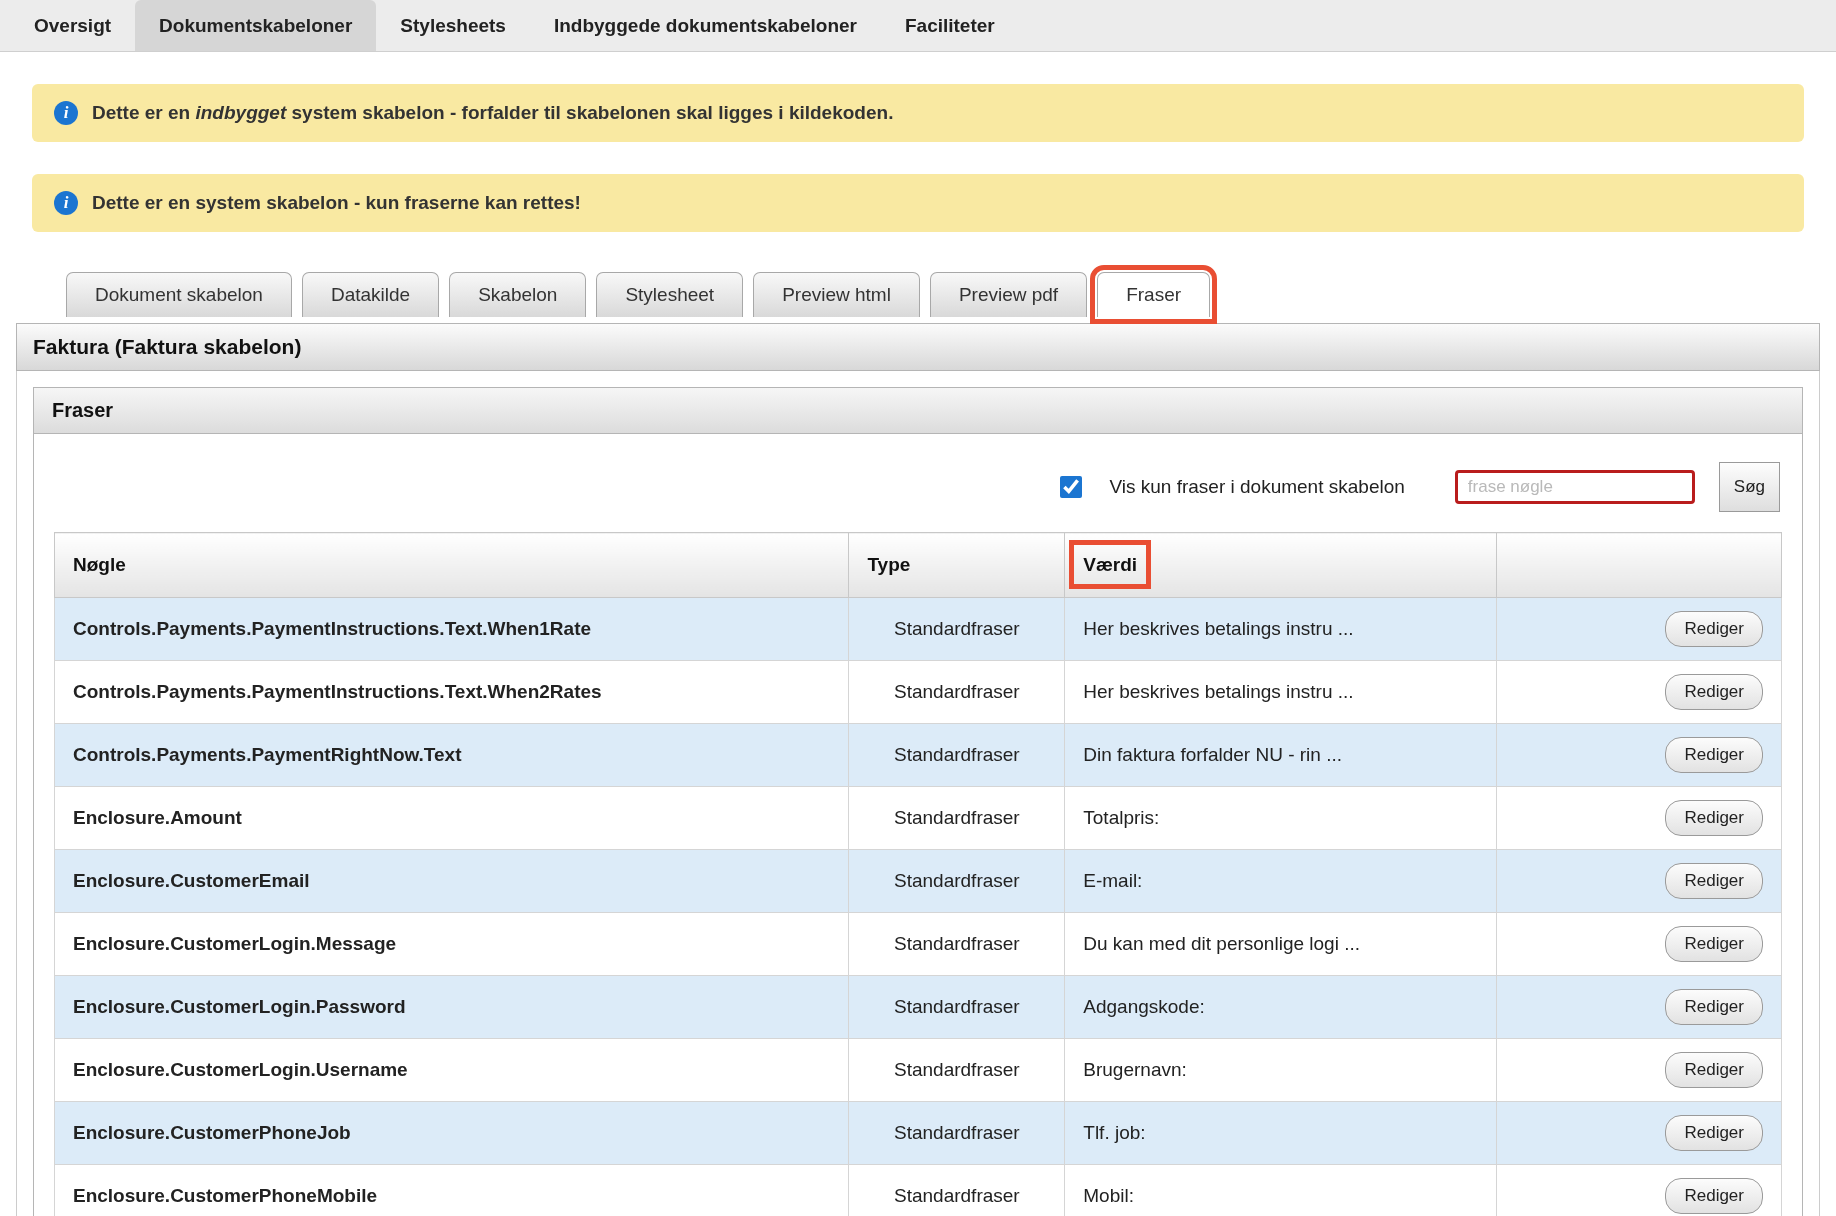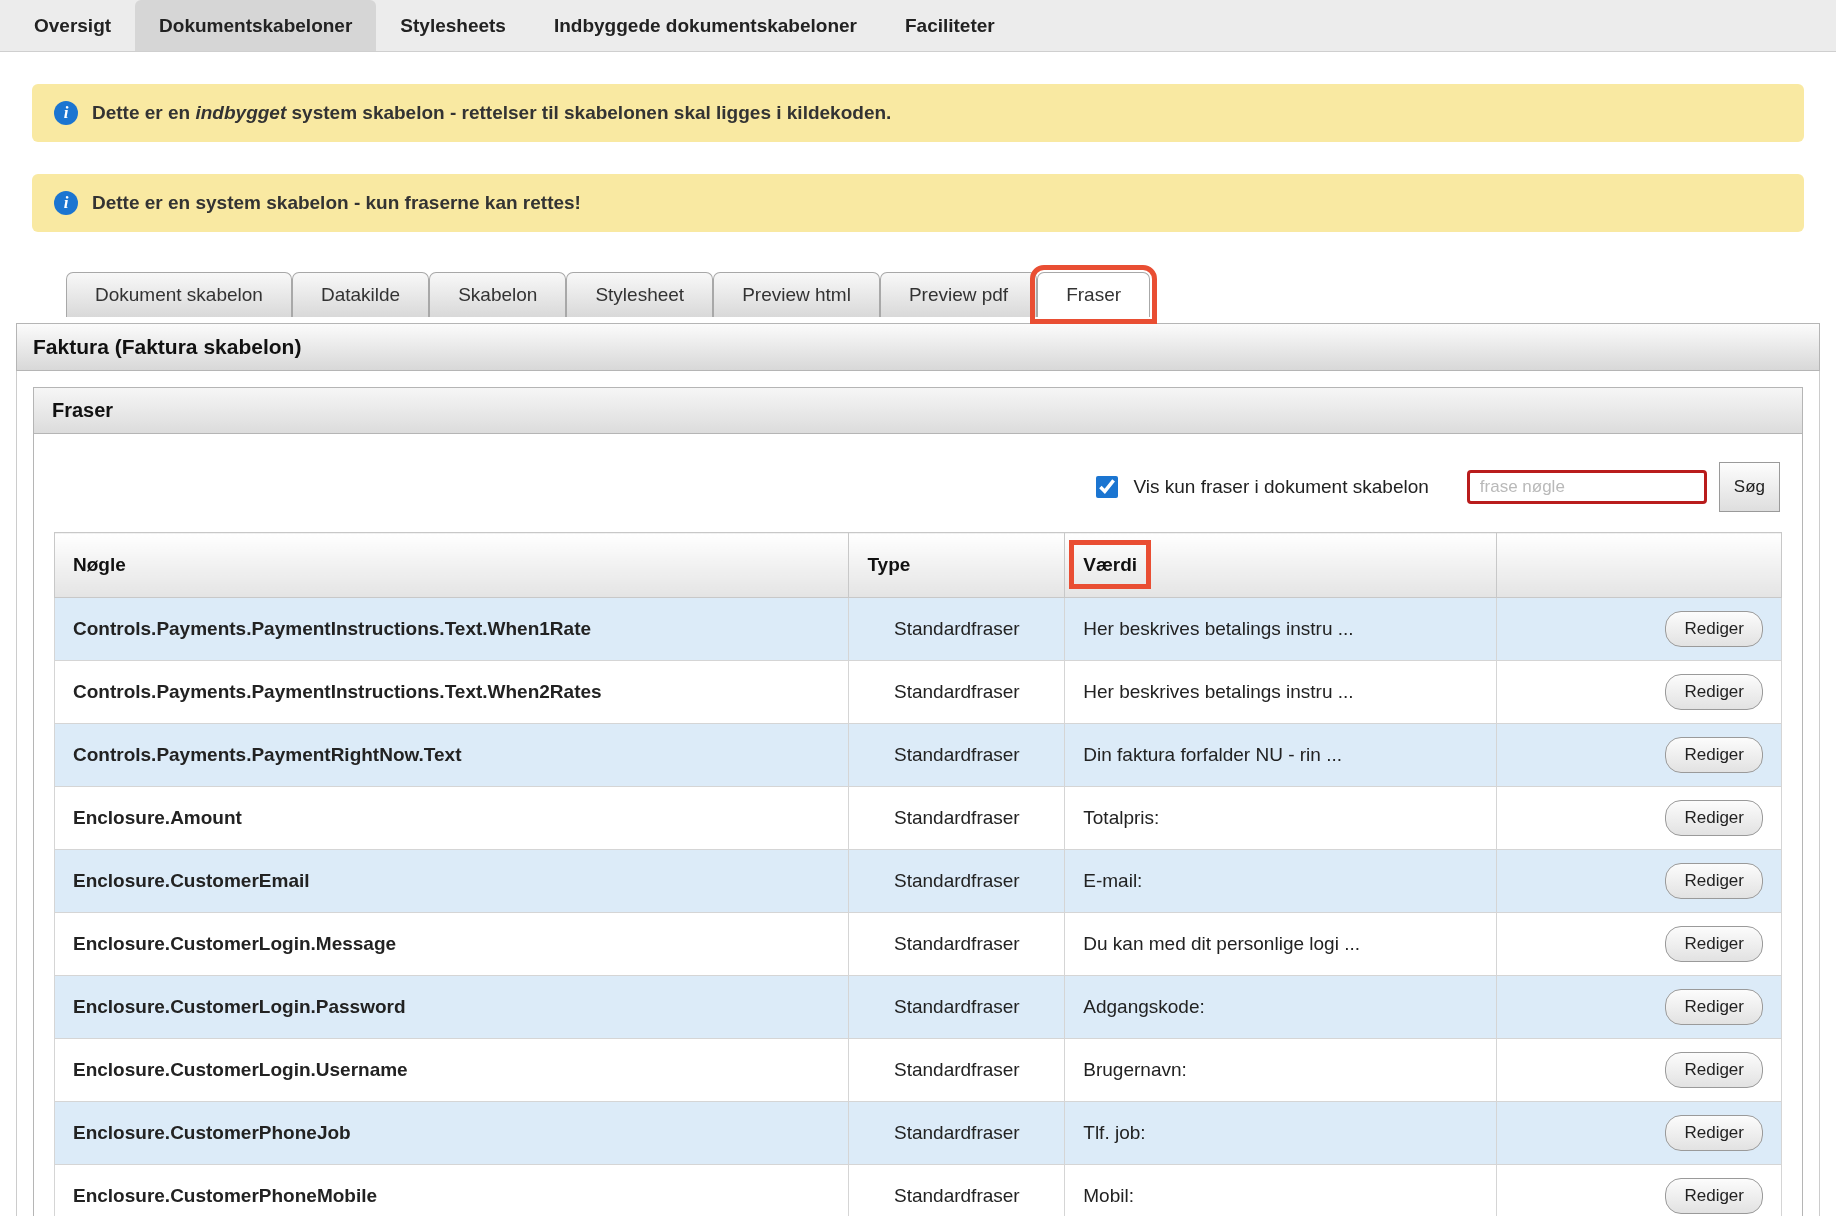--- a/index.html
+++ b/index.html
@@ -35,21 +35,21 @@
   .info-icon{
     flex:0 0 auto;width:24px;height:24px;border-radius:50%;
     background:var(--accent-blue);color:#fff;
     font-family:"Liberation Serif",serif;font-style:italic;font-weight:bold;font-size:17px;
     display:inline-flex;align-items:center;justify-content:center;
   }
   .banner-text i{font-style:italic;}
 
   
   .sub-tabs{
-    display:flex;align-items:flex-end;gap:0;
+    display:flex;align-items:flex-end;gap:10px;
     margin:40px 0 6px 66px;
   }
   .sub-tab{
     padding:11px 28px;font-size:19px;color:#333;cursor:pointer;white-space:nowrap;
     background:linear-gradient(#f8f8f8,#d9d9d9);
     border:1px solid #a8a8a8;border-bottom:none;border-radius:7px 7px 0 0;
   }
   .sub-tab.active{background:#fff;font-weight:normal;}
   .sub-tab.annotated{outline:5px solid var(--annotation);outline-offset:2px;}
 
@@ -68,21 +68,21 @@
   .panel{border:1px solid #b5b5b5;}
   .panel-header{
     background:linear-gradient(#f6f6f6,#dcdcdc);
     border-bottom:1px solid #b5b5b5;
     padding:11px 18px;font-size:20px;font-weight:bold;color:#111;
   }
   .panel-body{padding:18px 20px 0 20px;background:#fff;}
 
   
   .filter-row{
-    display:flex;align-items:center;justify-content:flex-end;gap:12px;
+    display:flex;align-items:center;justify-content:flex-end;gap:24px;
     margin:10px 2px 20px 0;
   }
   .filter-row label{font-size:19px;color:#222;}
   .filter-checkbox{width:22px;height:22px;accent-color:var(--accent-blue);cursor:pointer;}
   .search-input{
     width:240px;height:34px;border:3px solid #b91c1c;border-radius:4px;
     padding:0 10px;font-size:17px;font-family:inherit;color:#333;margin-left:26px;
   }
   .search-input::placeholder{color:#b9b9b9;}
   .search-btn{
@@ -138,21 +138,21 @@
     </div>
 
     <div class="nav-item">
       <span>Faciliteter</span>
     </div>
 
 </div>
 
 <div class="banner">
   <span class="info-icon">i</span>
-  <span class="banner-text"><span>Dette er en </span><i>indbygget</i><span> system skabelon - rettelser til skabelonen skal ligges i kildekoden.</span></span>
+  <span class="banner-text"><span>Dette er en </span><i>indbygget</i><span> system skabelon - forfalder til skabelonen skal ligges i kildekoden.</span></span>
 </div>
 
 <div class="banner">
   <span class="info-icon">i</span>
   <span class="banner-text">Dette er en system skabelon - kun fraserne kan rettes!</span>
 </div>
 
 <div class="sub-tabs">
 
     <div class="sub-tab">

